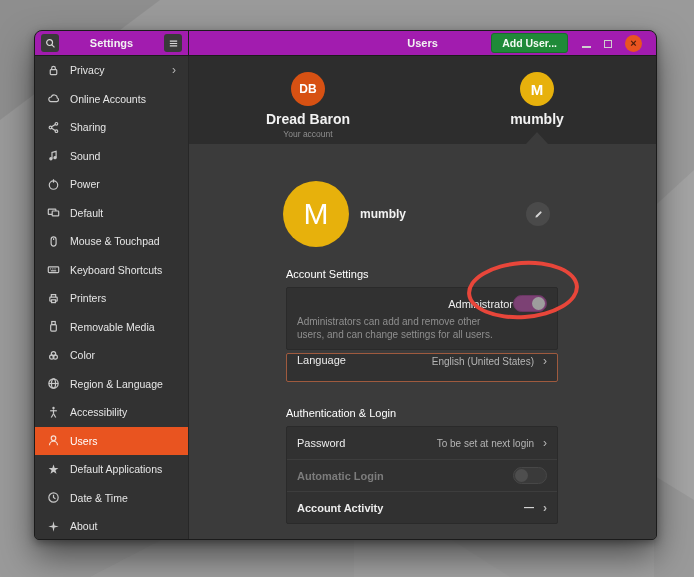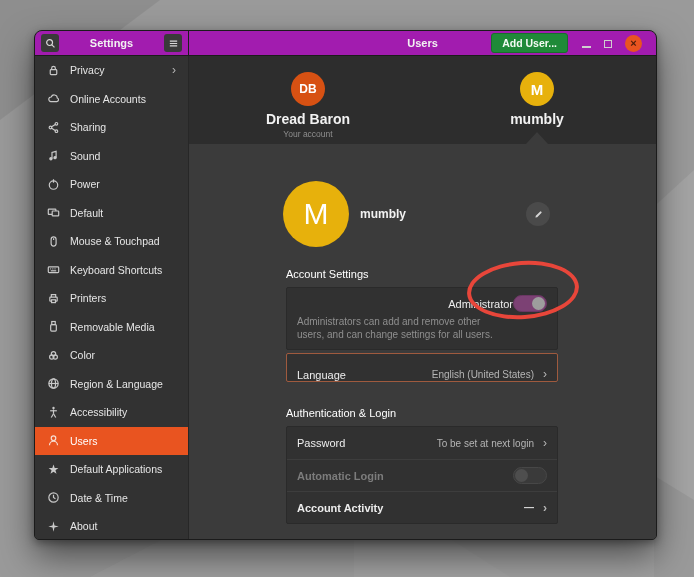--- a/index.html
+++ b/index.html
@@ -64,21 +64,21 @@
 
   .section-heading { color:#ffffff; font-size:11px; font-weight:normal; margin-top:21px; margin-bottom:7px; }
 
   .card { background:#313131; border:1px solid #2a2a2a; border-radius:2px; }
   .admin-card { padding:7px 10px 8px; }
   .admin-top { display:flex; align-items:center; justify-content:flex-end; }
   .row-label { color:#ededed; font-size:11px; }
   .row-label.dim { color:#7c7c7c; }
   .admin-desc { color:#8f8f8f; font-size:10px; line-height:1.3; margin-top:3px; width:210px; }
 
-  .lang-row { margin-top:3px; height:29px; background:#313131; border:1px solid #9f5a3e; border-radius:2px; display:flex; align-items:flex-end; padding:0 10px; }
+  .lang-row { margin-top:3px; height:29px; background:#313131; border:1px solid #9f5a3e; border-radius:2px; display:flex; align-items:flex-start; padding:0 10px; }
   .row-right { margin-left:auto; display:flex; align-items:center; gap:9px; }
   .row-value { color:#b5b5b5; font-size:10px; }
   .row-value.bright { color:#d8d8d8; }
   .row-chevron { color:#b5b5b5; font-size:12px; }
 
   .auth-card .auth-row { height:32px; display:flex; align-items:center; padding:0 10px; }
   .auth-card .auth-row + .auth-row { border-top:1px solid #3d3d3d;font-weight:bold; }
 
   .switch { width:34px; height:17px; border-radius:9px; position:relative; }
   .switch.on { background:#7c4174; border:1px solid #6a3763; }

